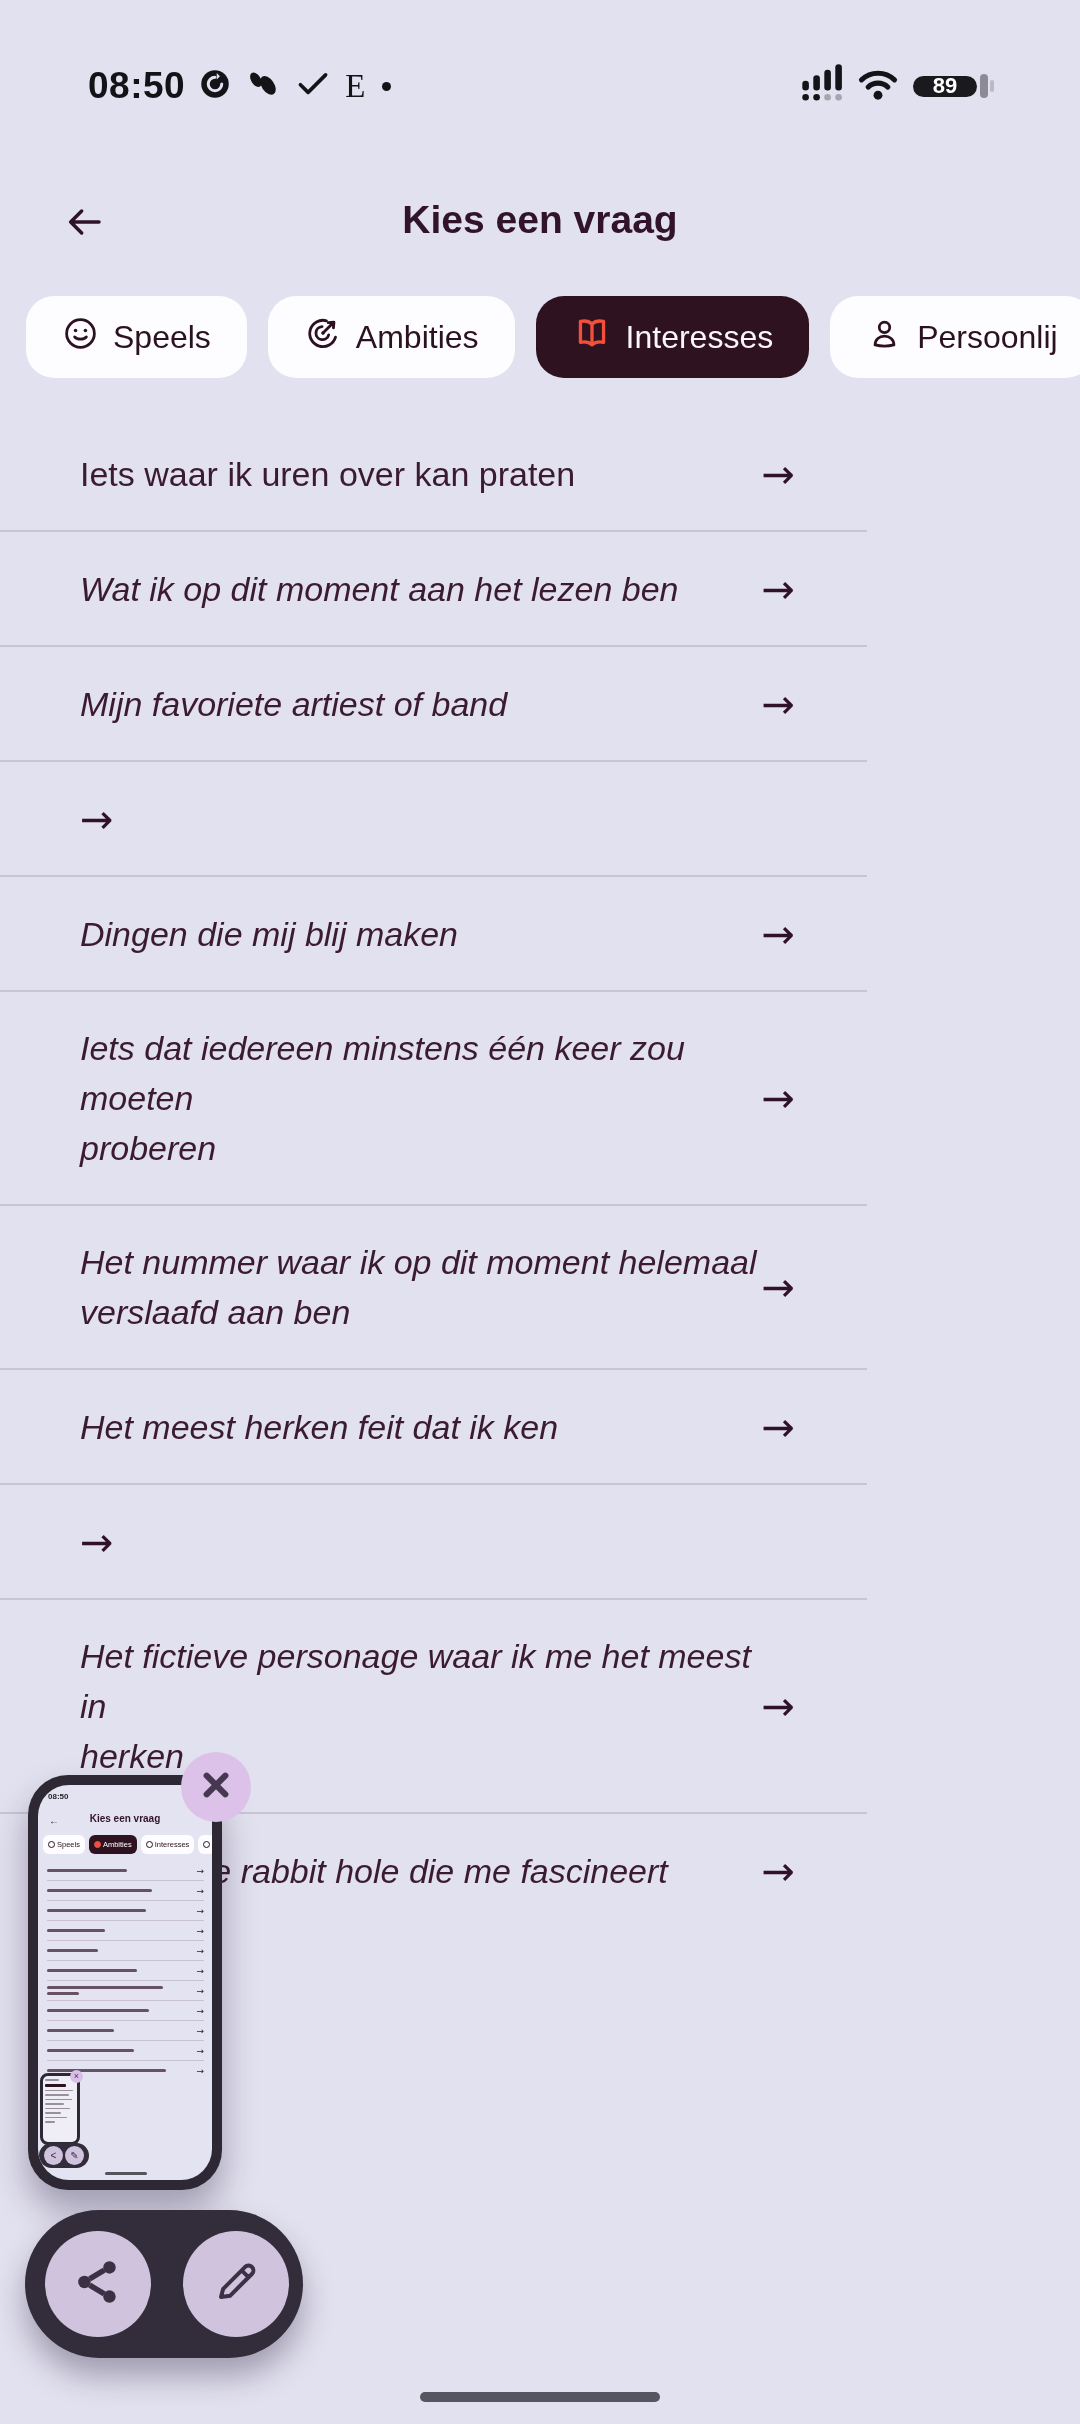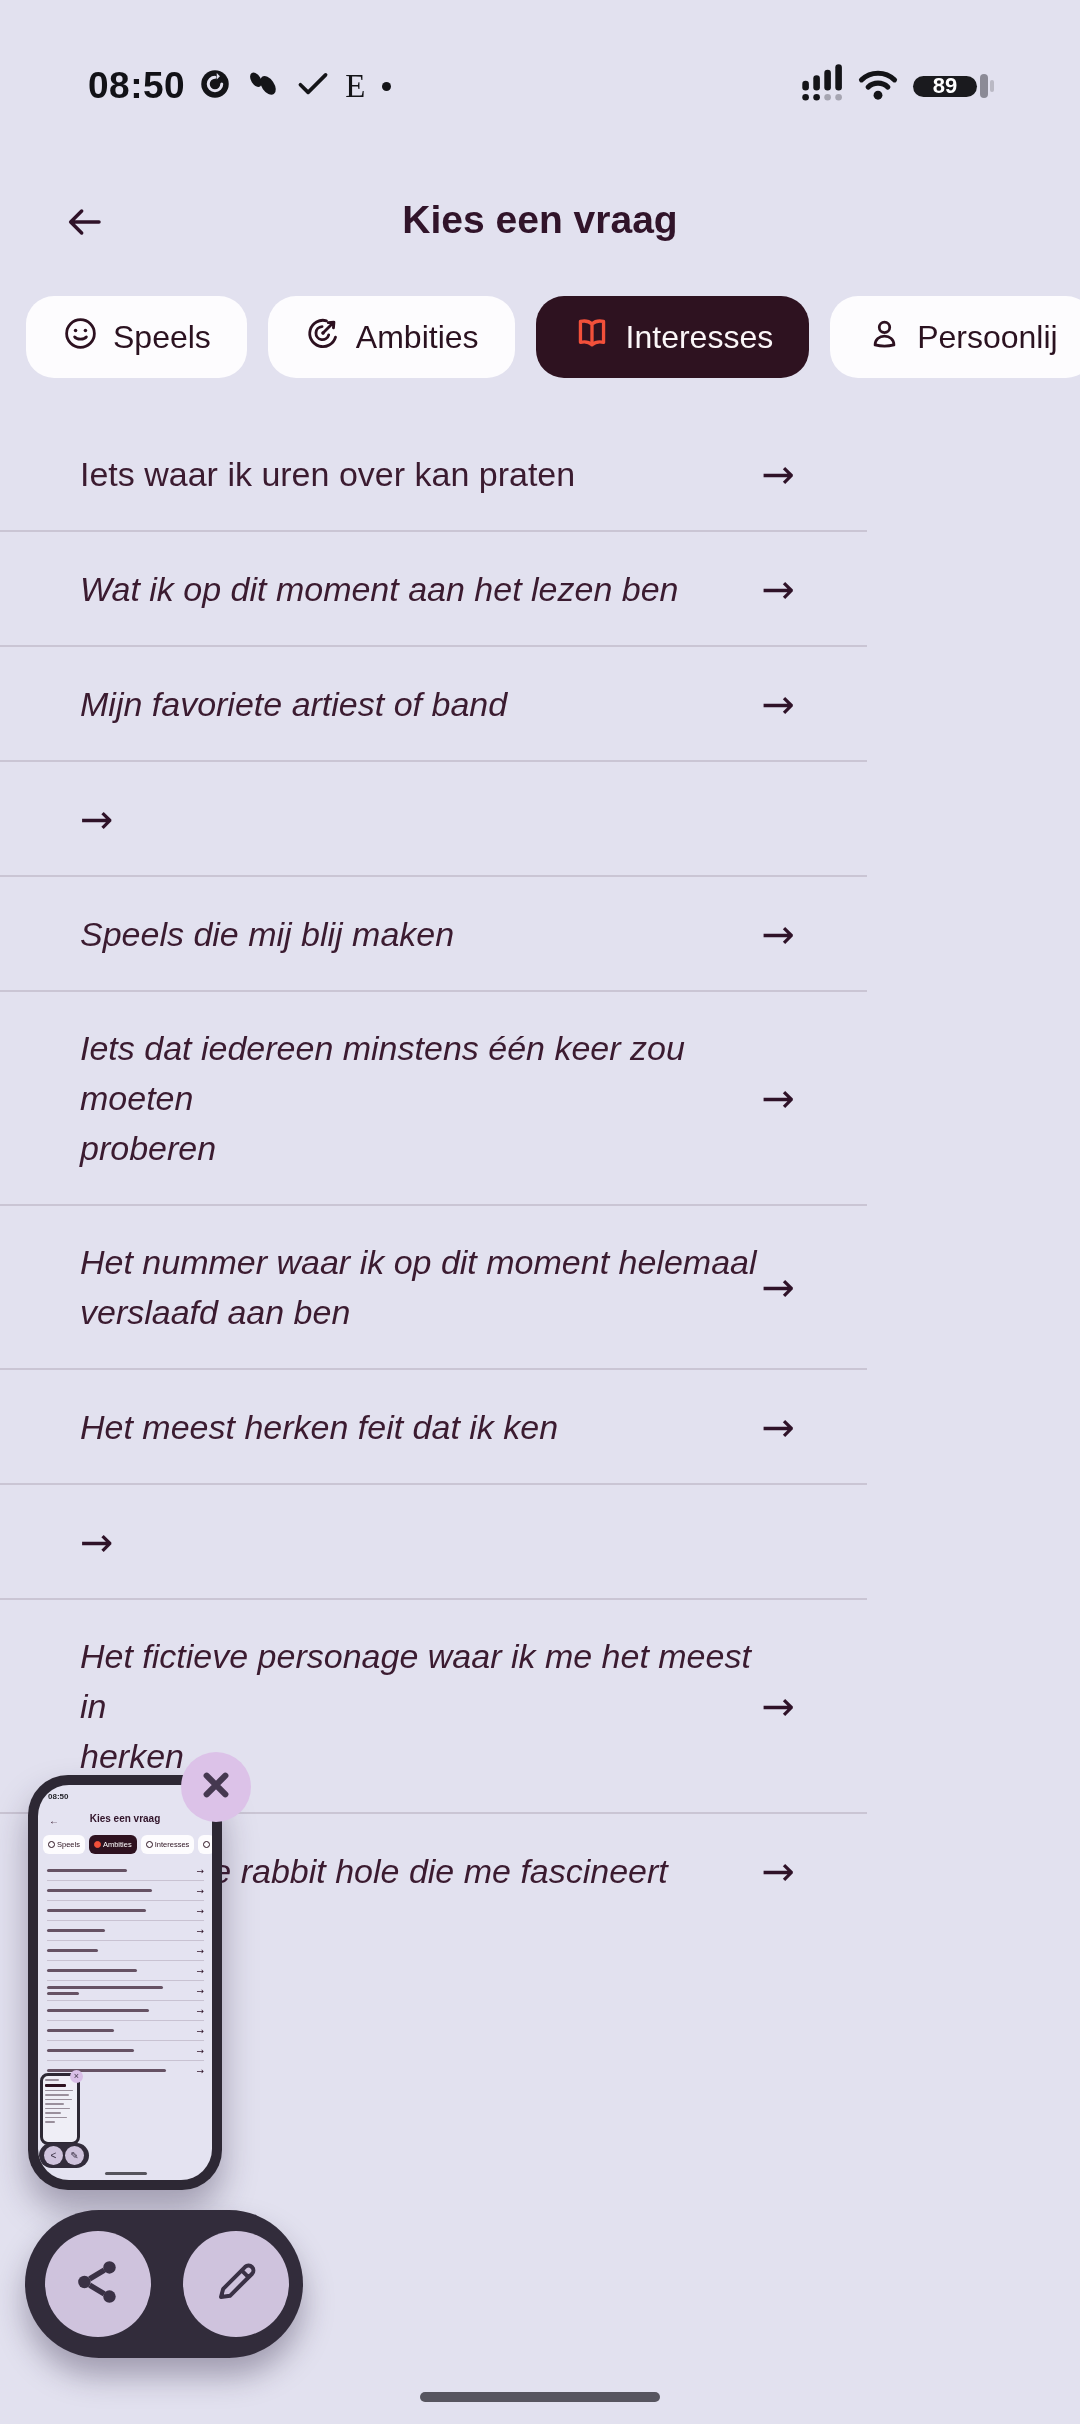--- a/index.html
+++ b/index.html
@@ -193,21 +193,21 @@
     <span class="q-arrow">→</span>
   </div>
       <div class="q-row">
     <span class="q-text">Mijn favoriete artiest of band</span>
     <span class="q-arrow">→</span>
   </div>
       <div class="q-row">
     <span class="q-arrow">→</span>
   </div>
       <div class="q-row">
-    <span class="q-text">Speels die mij blij maken</span>
+    <span class="q-text">Dingen die mij blij maken</span>
     <span class="q-arrow">→</span>
   </div>
       <div class="q-row">
     <span class="q-text">Iets dat iedereen minstens één keer zou moeten
 proberen</span>
     <span class="q-arrow">→</span>
   </div>
       <div class="q-row">
     <span class="q-text">Het nummer waar ik op dit moment helemaal
 verslaafd aan ben</span>

